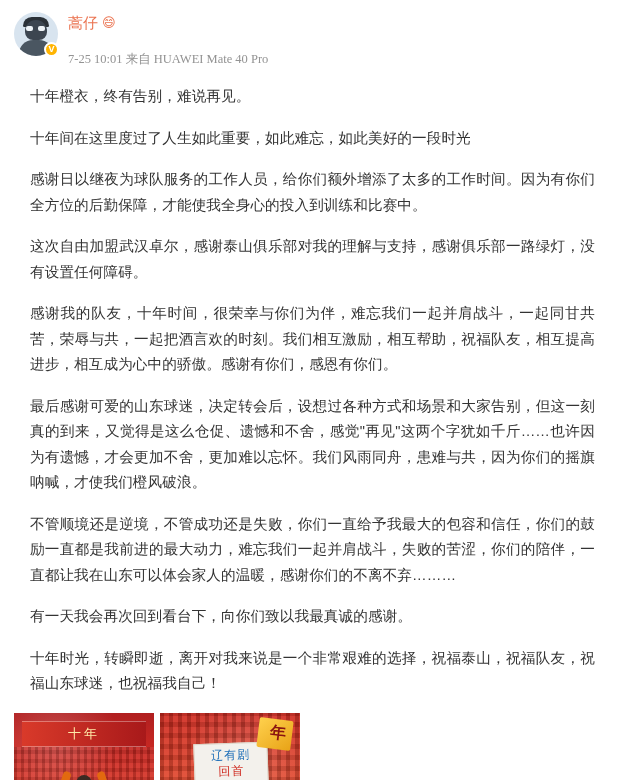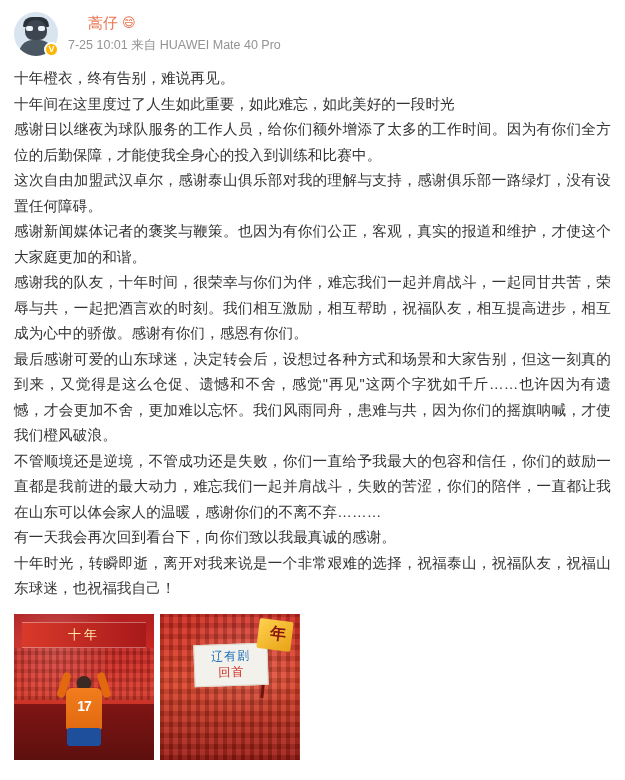--- a/index.html
+++ b/index.html
@@ -101,45 +101,45 @@
   .head-text {
     padding-top: 1px;
   }
   .name-row {
     display: flex;
     align-items: flex-start;
     font-size: 15px;
     color: #eb7350;
     font-weight: normal;
     line-height: 20px;
-    margin-left: 20px;
   }
   .name {
     color: #eb7350;
     margin-right: 4px;
   }
   .name-emoji {
     font-size: 13px;
   }
   .meta-row {
     font-size: 12.5px;
     color: #939393;
     line-height: 18px;
-    margin-top: 3px;
+    margin-top: 17px;
+    font-family: Liberation Serif, serif;
   }
   
   .content {
     font-size: 14.6px;
     line-height: 25.5px;
     color: #333333;
     letter-spacing: 0.1px;
     text-align: justify;
   }
   .content p {
-    margin: 0;
+    margin: 16px;
     padding: 0;
   }
   
   .images {
     margin-top: 12px;
     display: flex;
     gap: 6px;
   }
   .img {
     width: 140px;
@@ -332,21 +332,20 @@
       </div>
       <div class="meta-row">7-25 10:01 来自 HUAWEI Mate 40 Pro</div>
     </div>
   </div>
 
   <div class="content">
     <p>十年橙衣，终有告别，难说再见。</p>
     <p>十年间在这里度过了人生如此重要，如此难忘，如此美好的一段时光</p>
     <p>感谢日以继夜为球队服务的工作人员，给你们额外增添了太多的工作时间。因为有你们全方位的后勤保障，才能使我全身心的投入到训练和比赛中。</p>
     <p>这次自由加盟武汉卓尔，感谢泰山俱乐部对我的理解与支持，感谢俱乐部一路绿灯，没有设置任何障碍。</p>
-    <p>感谢新闻媒体记者的褒奖与鞭策。也因为有你们公正，客观，真实的报道和维护，才使这个大家庭更加的和谐。</p>
     <p>感谢我的队友，十年时间，很荣幸与你们为伴，难忘我们一起并肩战斗，一起同甘共苦，荣辱与共，一起把酒言欢的时刻。我们相互激励，相互帮助，祝福队友，相互提高进步，相互成为心中的骄傲。感谢有你们，感恩有你们。</p>
     <p>最后感谢可爱的山东球迷，决定转会后，设想过各种方式和场景和大家告别，但这一刻真的到来，又觉得是这么仓促、遗憾和不舍，感觉"再见"这两个字犹如千斤……也许因为有遗憾，才会更加不舍，更加难以忘怀。我们风雨同舟，患难与共，因为你们的摇旗呐喊，才使我们橙风破浪。</p>
     <p>不管顺境还是逆境，不管成功还是失败，你们一直给予我最大的包容和信任，你们的鼓励一直都是我前进的最大动力，难忘我们一起并肩战斗，失败的苦涩，你们的陪伴，一直都让我在山东可以体会家人的温暖，感谢你们的不离不弃………</p>
     <p>有一天我会再次回到看台下，向你们致以我最真诚的感谢。</p>
     <p>十年时光，转瞬即逝，离开对我来说是一个非常艰难的选择，祝福泰山，祝福队友，祝福山东球迷，也祝福我自己！</p>
   </div>
 
   <div class="images">
     <div class="img img1">
       <div class="crowd"></div>

